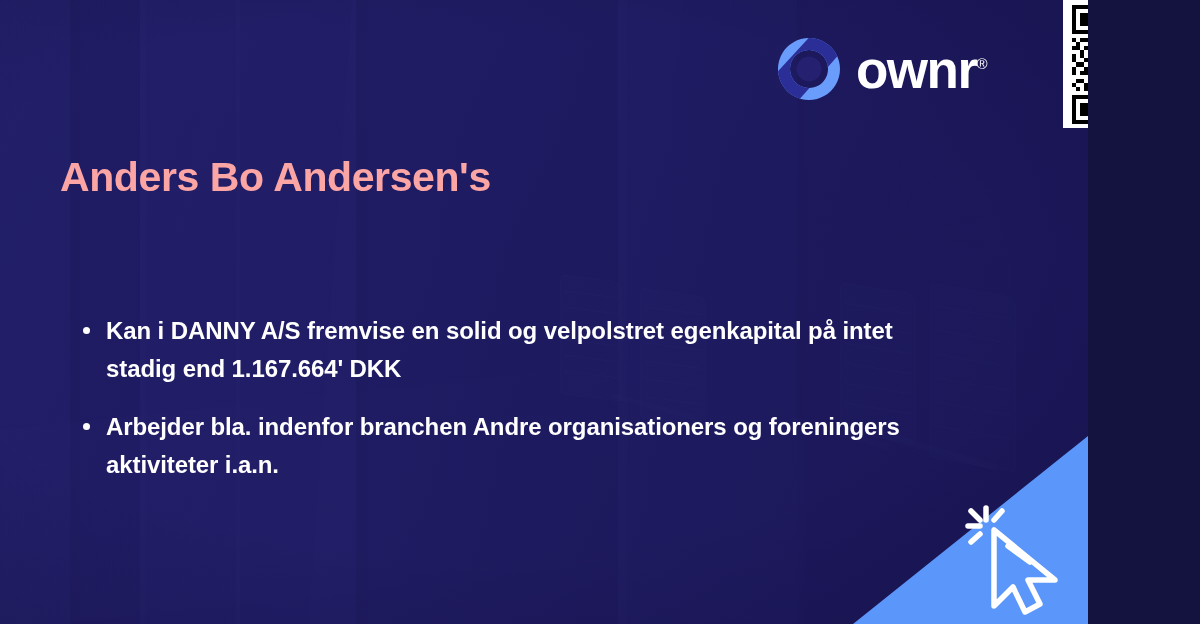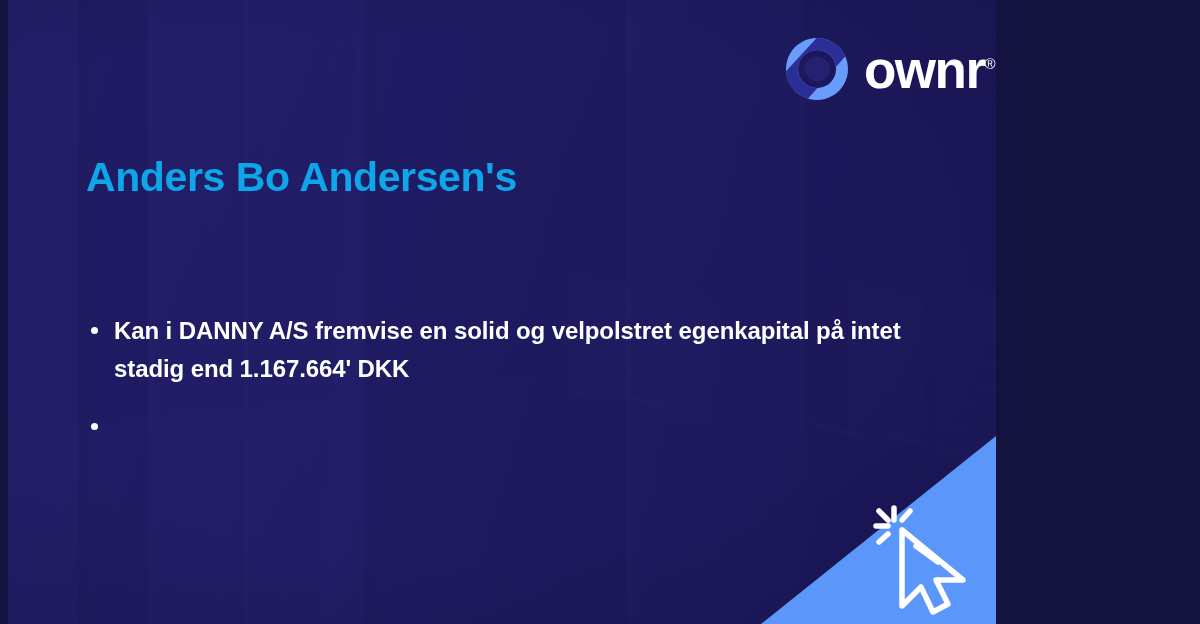--- a/index.html
+++ b/index.html
@@ -6,25 +6,24 @@
     margin: 0;
     padding: 0;
     background: #14123f;
   }
   body {
     font-family: "Liberation Sans", sans-serif;
   }
 
   .card {
     position: relative;
-    width: 988px;
+    width: 1088px;
     height: 624px;
     overflow: hidden;
     background: #201c65;
-    margin-left: 8px;
   }
 
   
   .bg-photo {
     position: absolute;
     inset: 0;
     overflow: hidden;
   }
   .bg-base {
     position: absolute;
@@ -177,23 +176,23 @@
     background: #ffffff;
     display: flex;
     align-items: center;
     justify-content: center;
   }
   .qr-svg { width: 119px; height: 119px; display: block; }
 
   
   .headline {
     position: absolute;
-    left: 78px; top: 152px;
+    left: 60px; top: 152px;
     width: 820px;
-    color: #0ea5e9;
+    color: #fca5a5;
   }
   .headline-1 {
     font-size: 41px;
     font-weight: bold;
     line-height: 1.22;
     letter-spacing: -0.4px;
     margin: 0;
   }
   .headline-2 {
     font-size: 35px;
@@ -587,16 +586,17 @@
     <div class="headline-1">Anders Bo Andersen's</div>
   </div>
 
   <ul class="bullets">
     <li class="bullet">
       <span class="bullet-dot"></span>
       <span>Kan i DANNY A/S fremvise en solid og velpolstret egenkapital på intet stadig end 1.167.664' DKK</span>
     </li>
     <li class="bullet">
       <span class="bullet-dot"></span>
+      <span>Arbejder bla. indenfor branchen Andre organisationers og foreningers aktiviteter i.a.n.</span>
     </li>
   </ul>
 
 </div>
 
 </body></html>

